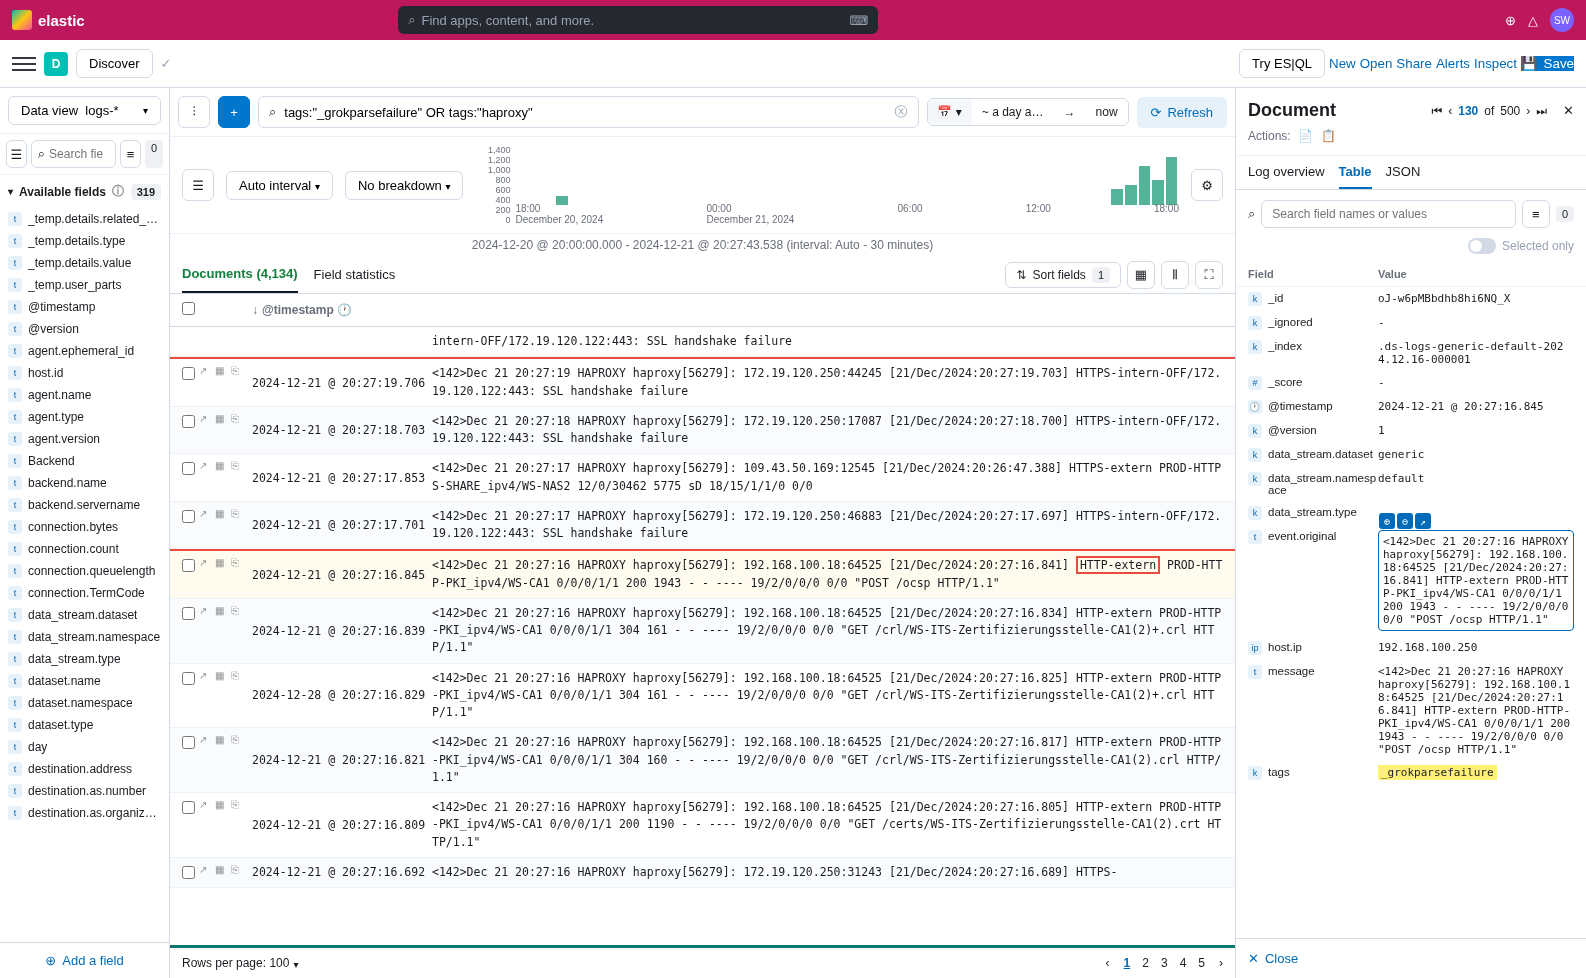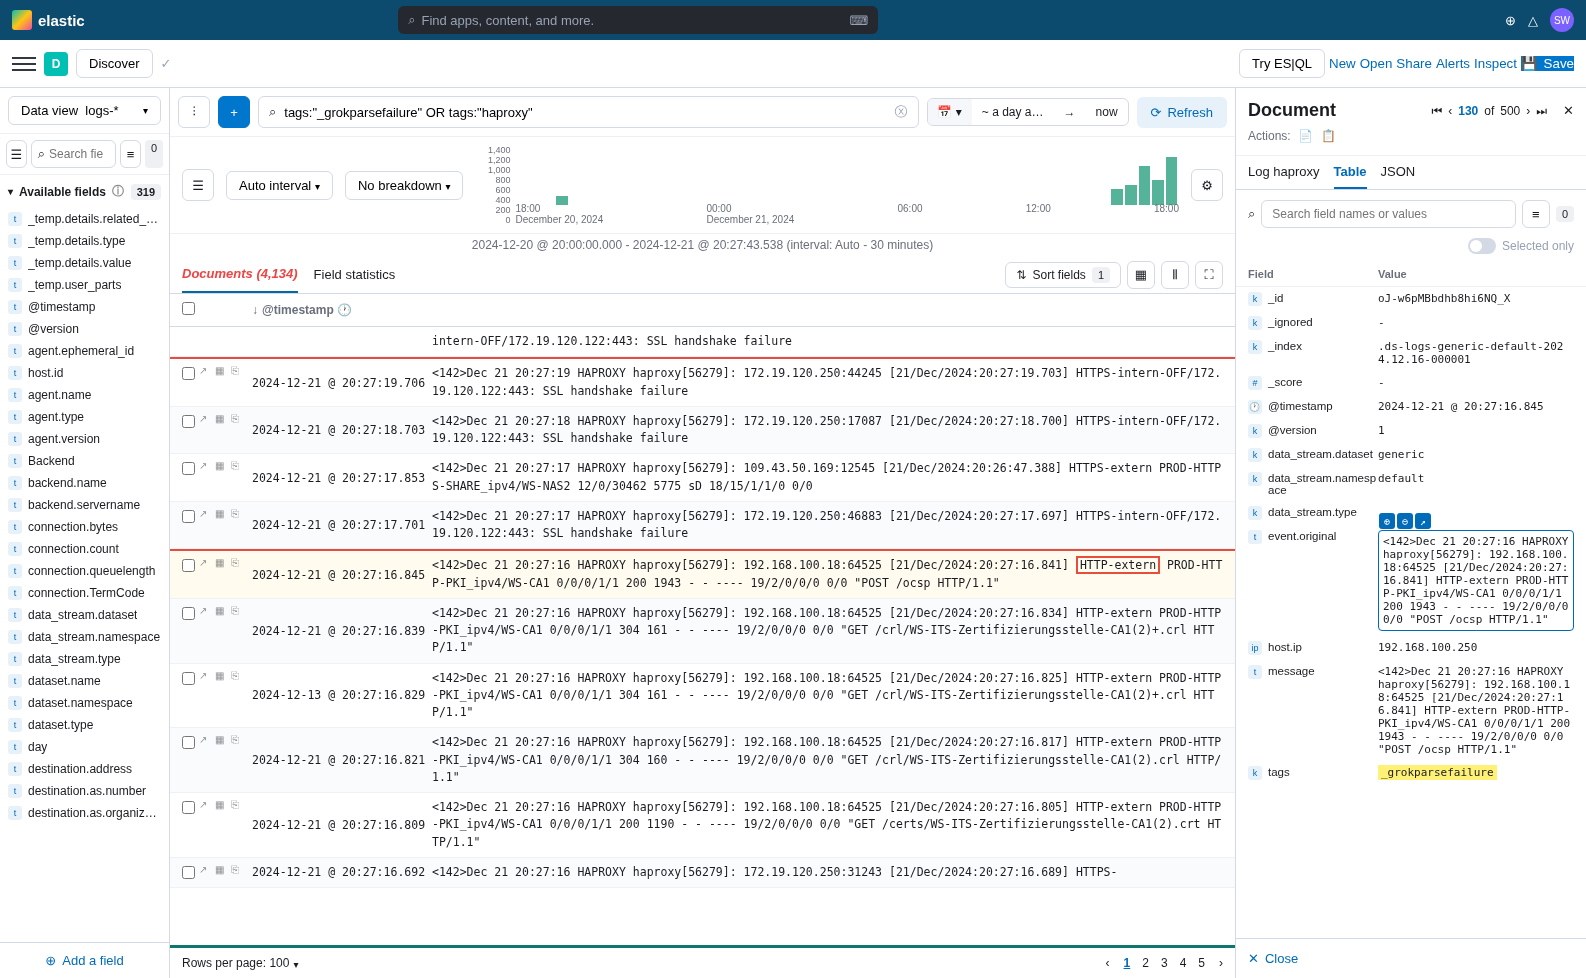--- a/index.html
+++ b/index.html
@@ -1,17 +1,17 @@
 <!DOCTYPE html>
 <html><head>
 <meta charset="utf-8">
 <style>
 * { box-sizing: border-box; margin: 0; padding: 0; }
 body { font-family: -apple-system, BlinkMacSystemFont, "Segoe UI", Helvetica, Arial, sans-serif; font-size: 13px; color: #1a1c21; background: #fff; overflow: hidden; }
-.topbar { background: #0c4a6e; height: 40px; display: flex; align-items: center; padding: 0 12px; color: #fff; }
+.topbar { background: #be185d; height: 40px; display: flex; align-items: center; padding: 0 12px; color: #fff; }
 .logo { display: flex; align-items: center; gap: 6px; font-weight: 600; font-size: 15px; }
 .logo-icon { width: 20px; height: 20px; background: linear-gradient(135deg, #00bfb3, #fec514, #f04e98); border-radius: 3px; }
 .search-bar { margin: 0 auto; width: 480px; background: #25282f; border-radius: 6px; padding: 6px 10px; display: flex; align-items: center; gap: 6px; color: #98a2b3; font-size: 13px; }
 .topbar-right { display: flex; align-items: center; gap: 12px; margin-left: auto; }
 .avatar { width: 24px; height: 24px; border-radius: 50%; background: #7b61ff; display: flex; align-items: center; justify-content: center; font-size: 10px; color: #fff; }
 .toolbar { height: 48px; border-bottom: 1px solid #d3dae6; display: flex; align-items: center; padding: 0 12px; gap: 8px; }
 .hamburger { width: 24px; height: 24px; display: flex; flex-direction: column; justify-content: center; gap: 4px; cursor: pointer; }
 .hamburger span { height: 2px; background: #343741; }
 .badge-d { width: 24px; height: 24px; background: #00bfb3; border-radius: 4px; display: flex; align-items: center; justify-content: center; color: #fff; font-weight: 600; font-size: 12px; }
 .btn { padding: 6px 12px; border: 1px solid #d3dae6; border-radius: 6px; background: #fff; cursor: pointer; font-size: 13px; }
@@ -40,21 +40,21 @@
 .refresh-btn { background: #e6f1fa; border: none; color: #006bb8; padding: 8px 14px; border-radius: 6px; display: flex; align-items: center; gap: 6px; cursor: pointer; font-size: 13px; }
 .hist-row { padding: 8px 12px; display: flex; align-items: center; gap: 12px; border-bottom: 1px solid #eef0f4; }
 .hist-chart { flex: 1; height: 80px; position: relative; }
 .hist-bars { position: absolute; bottom: 20px; left: 40px; right: 0; height: 50px; display: flex; align-items: flex-end; }
 .hist-bar { width: 14px; background: #54b399; margin-right: 2px; }
 .hist-axis { position: absolute; bottom: 0; left: 40px; right: 0; font-size: 10px; color: #6a6f7b; display: flex; justify-content: space-between; }
 .hist-yaxis { position: absolute; left: 0; top: 0; bottom: 20px; font-size: 9px; color: #6a6f7b; text-align: right; width: 35px; }
 .hist-caption { text-align: center; font-size: 12px; color: #6a6f7b; padding: 4px; }
 .tabs-row { display: flex; align-items: center; padding: 0 12px; border-bottom: 1px solid #d3dae6; gap: 16px; }
 .tab { padding: 10px 0; cursor: pointer; font-size: 13px; }
-.tab.active { color: #ef4444; border-bottom: 2px solid #0369a1; font-weight: 600; font-style: italic; }
+.tab.active { color: #15803d; border-bottom: 2px solid #0f172a; font-weight: 600; }
 .tabs-right { margin-left: auto; display: flex; align-items: center; gap: 6px; }
 .sort-btn { display: flex; align-items: center; gap: 6px; padding: 4px 10px; border: 1px solid #d3dae6; border-radius: 6px; cursor: pointer; font-size: 12px; }
 .table-header { display: flex; padding: 8px 12px; border-bottom: 1px solid #d3dae6; font-size: 12px; font-weight: 600; color: #6a6f7b; }
 .col-check { width: 70px; }
 .col-ts { width: 180px; display: flex; align-items: center; gap: 4px; }
 .col-summary { flex: 1; }
 .table-body { flex: 1; overflow-y: auto; }
 .row { display: flex; padding: 6px 12px; border-bottom: 1px solid #eef2f7; font-size: 12px; }
 .row.zebra { background: #fafbfd; }
 .row.highlighted { background: #fffbee; }
@@ -489,21 +489,21 @@
         </div>
         <div class="row">
           <div class="col-check">
             <input type="checkbox" style="">
             <span class="row-actions">
               <span class="row-action">↗</span>
               <span class="row-action">▦</span>
               <span class="row-action">⎘</span>
             </span>
           </div>
-          <div class="col-ts">2024-12-13 @ 20:27:16.829</div>
+          <div class="col-ts">2024-12-28 @ 20:27:16.829</div>
           <div class="col-summary">&lt;142&gt;Dec 21 20:27:16 HAPROXY haproxy[56279]: 192.168.100.18:64525 [21/Dec/2024:20:27:16.825] HTTP-extern PROD-HTTP-PKI_ipv4/WS-CA1 0/0/0/1/1 304 161 - - ---- 19/2/0/0/0 0/0 "GET /crl/WS-ITS-Zertifizierungsstelle-CA1(2)+.crl HTTP/1.1"</div>
         </div>
         <div class="row zebra">
           <div class="col-check">
             <input type="checkbox" style="">
             <span class="row-actions">
               <span class="row-action">↗</span>
               <span class="row-action">▦</span>
               <span class="row-action">⎘</span>
             </span>
@@ -563,21 +563,21 @@
         </div>
         <span style="margin-left:8px;cursor:pointer">✕</span>
       </div>
       <div class="flyout-actions">
         <span>Actions:</span>
         <span style="color:#006bb8">📄</span>
         <span style="color:#006bb8">📋</span>
       </div>
     </div>
     <div class="flyout-tabs" id="flyout-tabs">
-        <div class="flyout-tab">Log haproxy</div>
+        <div class="flyout-tab">Log overview</div>
         <div class="flyout-tab active">Table</div>
         <div class="flyout-tab">JSON</div>
       </div>
     <div class="flyout-search">
       <span>⌕</span>
       <input placeholder="Search field names or values" style="">
       <div class="icon-btn" style="width:28px;height:28px">≡</div>
       <span class="field-count">0</span>
     </div>
     <div class="flyout-toggle">

